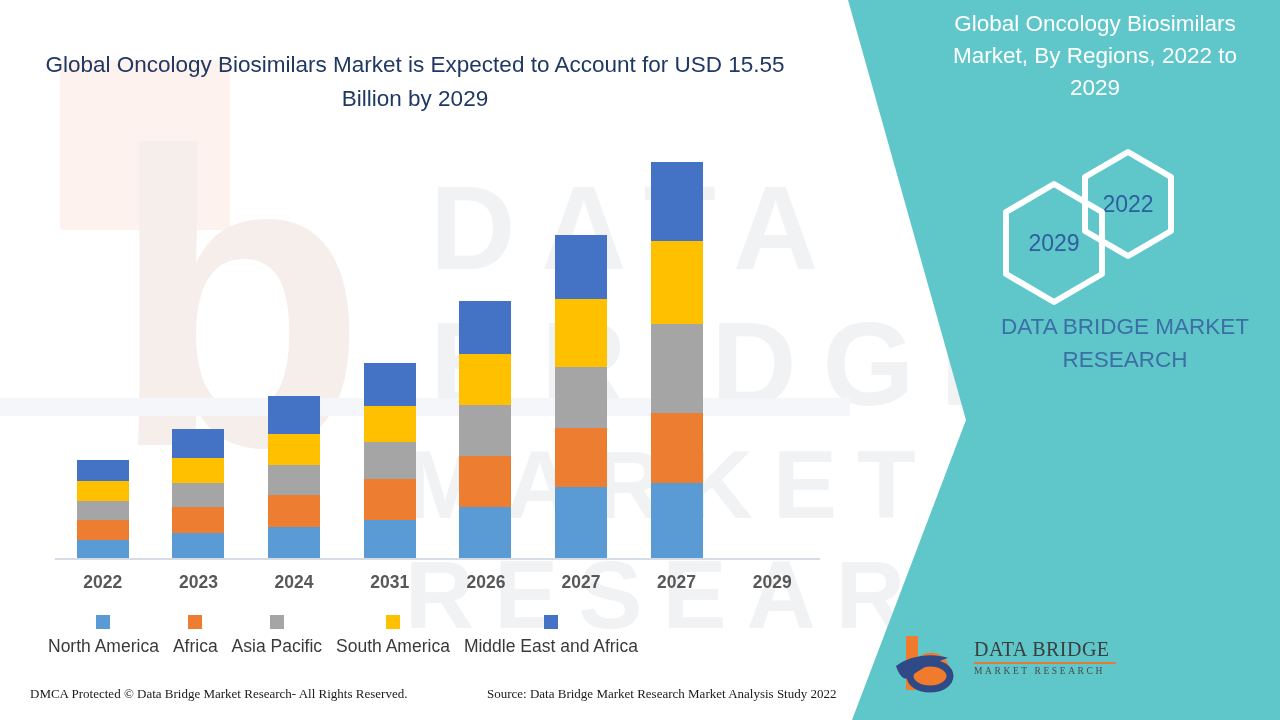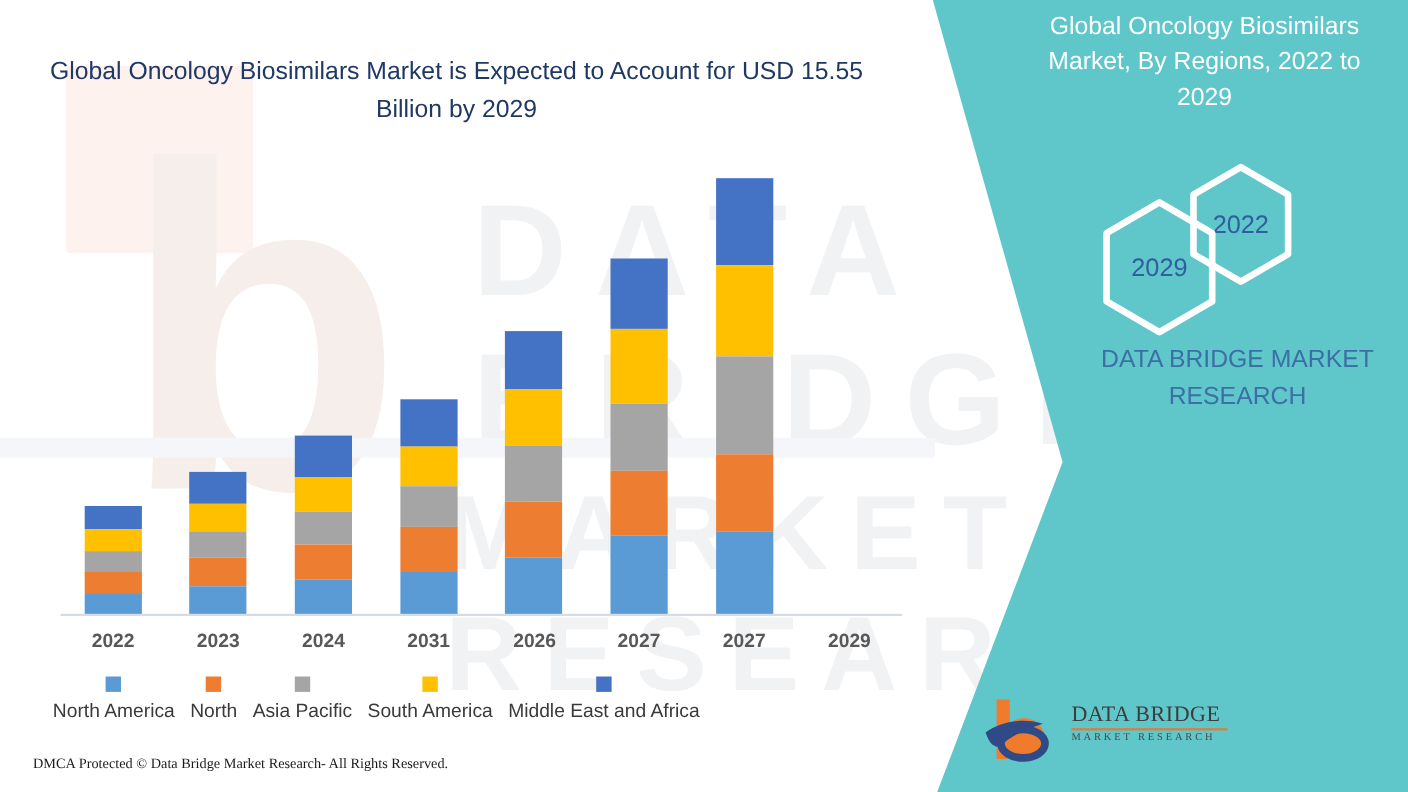--- a/index.html
+++ b/index.html
@@ -330,37 +330,38 @@
       <div class="xtick" style="left: 669.188px;">2029</div>
     </div>
 
   <div class="legend" id="legend">
       <div class="legend-item">
         <span class="legend-swatch" style="background: rgb(91, 155, 213);"></span>
         <span class="legend-label">North America</span>
       </div>
       <div class="legend-item">
         <span class="legend-swatch" style="background: rgb(237, 125, 49);"></span>
-        <span class="legend-label">North</span>
+        <span class="legend-label">Africa</span>
       </div>
       <div class="legend-item">
         <span class="legend-swatch" style="background: rgb(165, 165, 165);"></span>
         <span class="legend-label">Asia Pacific</span>
       </div>
       <div class="legend-item">
         <span class="legend-swatch" style="background: rgb(255, 192, 0);"></span>
         <span class="legend-label">South America</span>
       </div>
       <div class="legend-item">
         <span class="legend-swatch" style="background: rgb(68, 114, 196);"></span>
         <span class="legend-label">Middle East and Africa</span>
       </div>
     </div>
 
   <div class="footer-left">DMCA Protected © Data Bridge Market Research- All Rights Reserved.</div>
+  <div class="footer-right">Source: Data Bridge Market Research Market Analysis Study 2022</div>
 
   <svg class="teal-panel" viewBox="0 0 1280 720" xmlns="http://www.w3.org/2000/svg">
     <path id="teal-shape" d="M 848 0 L 1280 0 L 1280 720 L 852 720 L 966 420 Z" fill="#5FC6CA"></path>
   </svg>
 
   <div class="panel-title">Global Oncology Biosimilars Market, By Regions, 2022 to 2029</div>
 
   <div class="hex hex-2022">
     <svg width="100" height="112" viewBox="0 0 100 112" xmlns="http://www.w3.org/2000/svg">
       <polygon points="50,4 93,29 93,83 50,108 7,83 7,29" fill="none" stroke="#ffffff" stroke-width="6" stroke-linejoin="round"></polygon>

